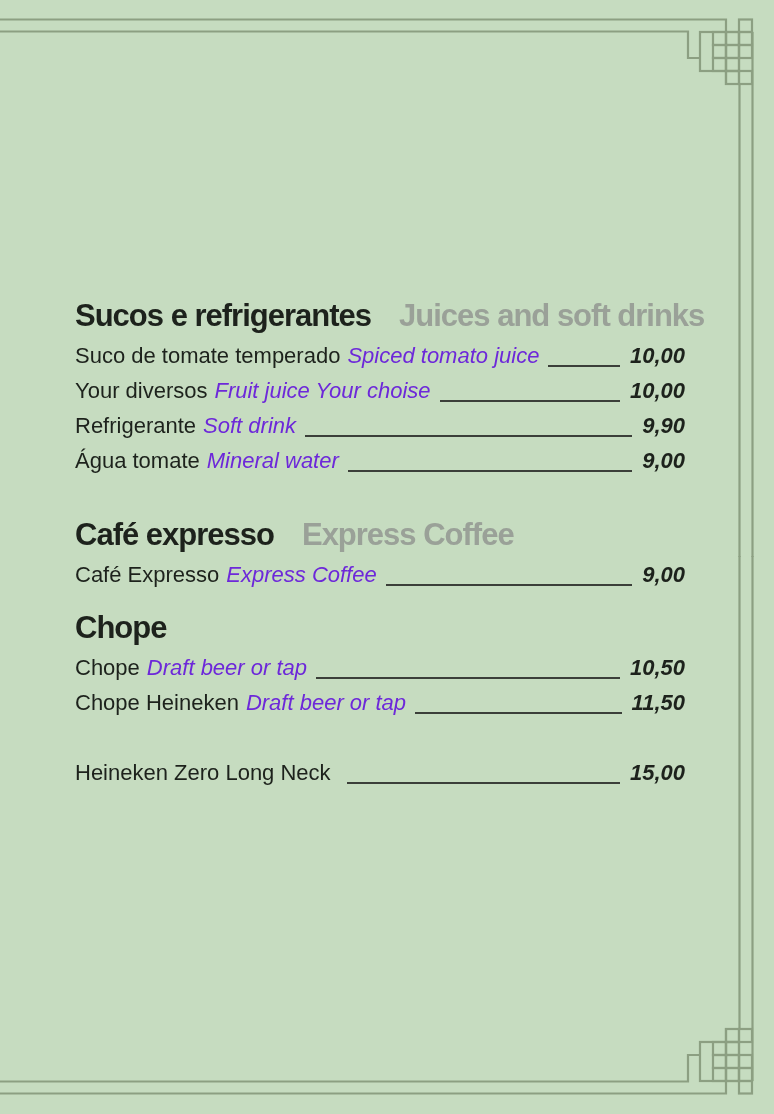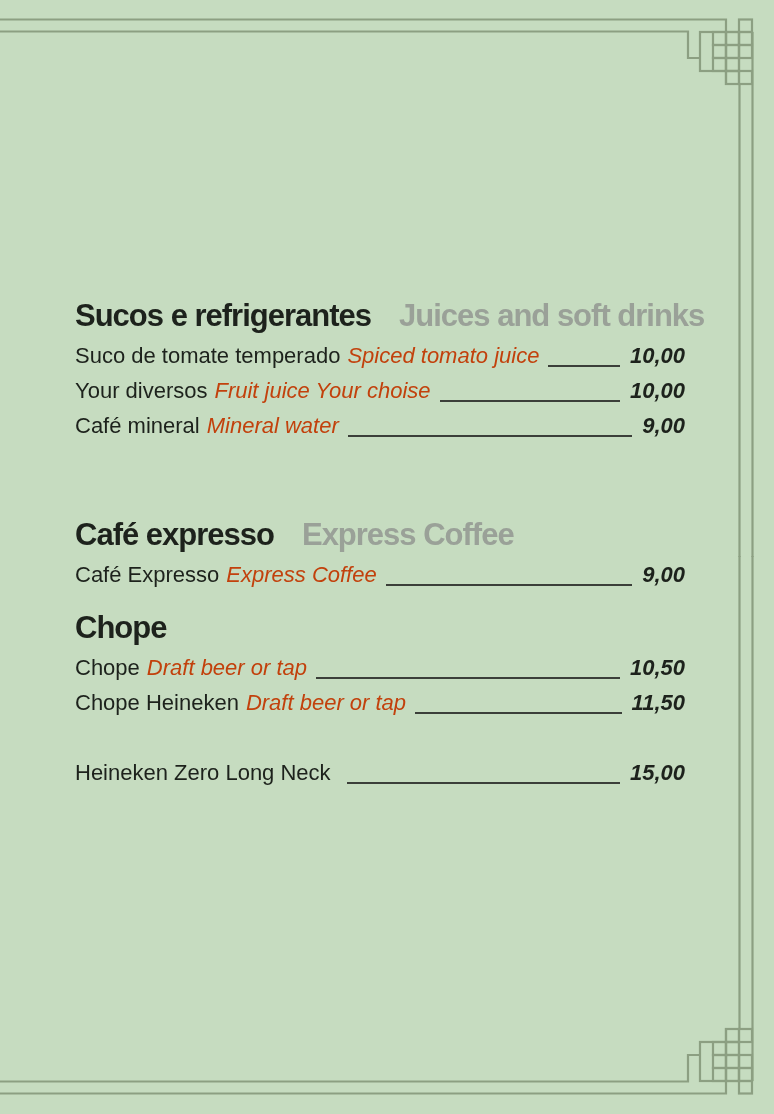--- a/index.html
+++ b/index.html
@@ -15,21 +15,21 @@
     margin:0; font-size:31px; line-height:30px; font-weight:800;
     letter-spacing:-1px; color:#1d221c; white-space:nowrap;
   }
   .sec-head .en { color:#9aa198; margin-left:28px; }
   .row {
     display:flex; align-items:flex-start; margin-top:15px;
     height:20px; font-size:22px; line-height:20px; color:#1d221c;
     white-space:nowrap;
   }
   .nm { flex:0 0 auto; }
-  .tr { flex:0 0 auto; font-style:italic; color:#c2410c; margin-left:7px; }
+  .tr { flex:0 0 auto; font-style:italic; color:#6d28d9; margin-left:7px; }
   .fill { flex:1 1 auto; height:19px; border-bottom:2px solid #3b3f39; margin:0 10px 0 9px; min-width:20px; }
   .price { flex:0 0 auto; font-style:italic; font-weight:bold; }
 </style>
 </head>
 <body>
 
 <div class="page">
 
   <svg class="border-svg" viewBox="0 0 774 1114" aria-hidden="true">
     <defs>
@@ -68,23 +68,29 @@
     <span class="price">10,00</span>
   </div>
 
   <div class="row">
     <span class="nm">Your diversos</span>
     <span class="tr">Fruit juice Your choise</span>
     <span class="fill"></span>
     <span class="price">10,00</span>
   </div>
 
+  <div class="row">
+    <span class="nm">Refrigerante</span>
+    <span class="tr">Soft drink</span>
+    <span class="fill"></span>
+    <span class="price">9,90</span>
+  </div>
 
   <div class="row">
-    <span class="nm">Café mineral</span>
+    <span class="nm">Água tomate</span>
     <span class="tr">Mineral water</span>
     <span class="fill"></span>
     <span class="price">9,00</span>
   </div>
 </div>
   </section>
 
   <section class="menu-section" style="top: 520px;">
     <h2 class="sec-head">
       <span class="pt">Café expresso</span><span class="en">Express Coffee</span>

